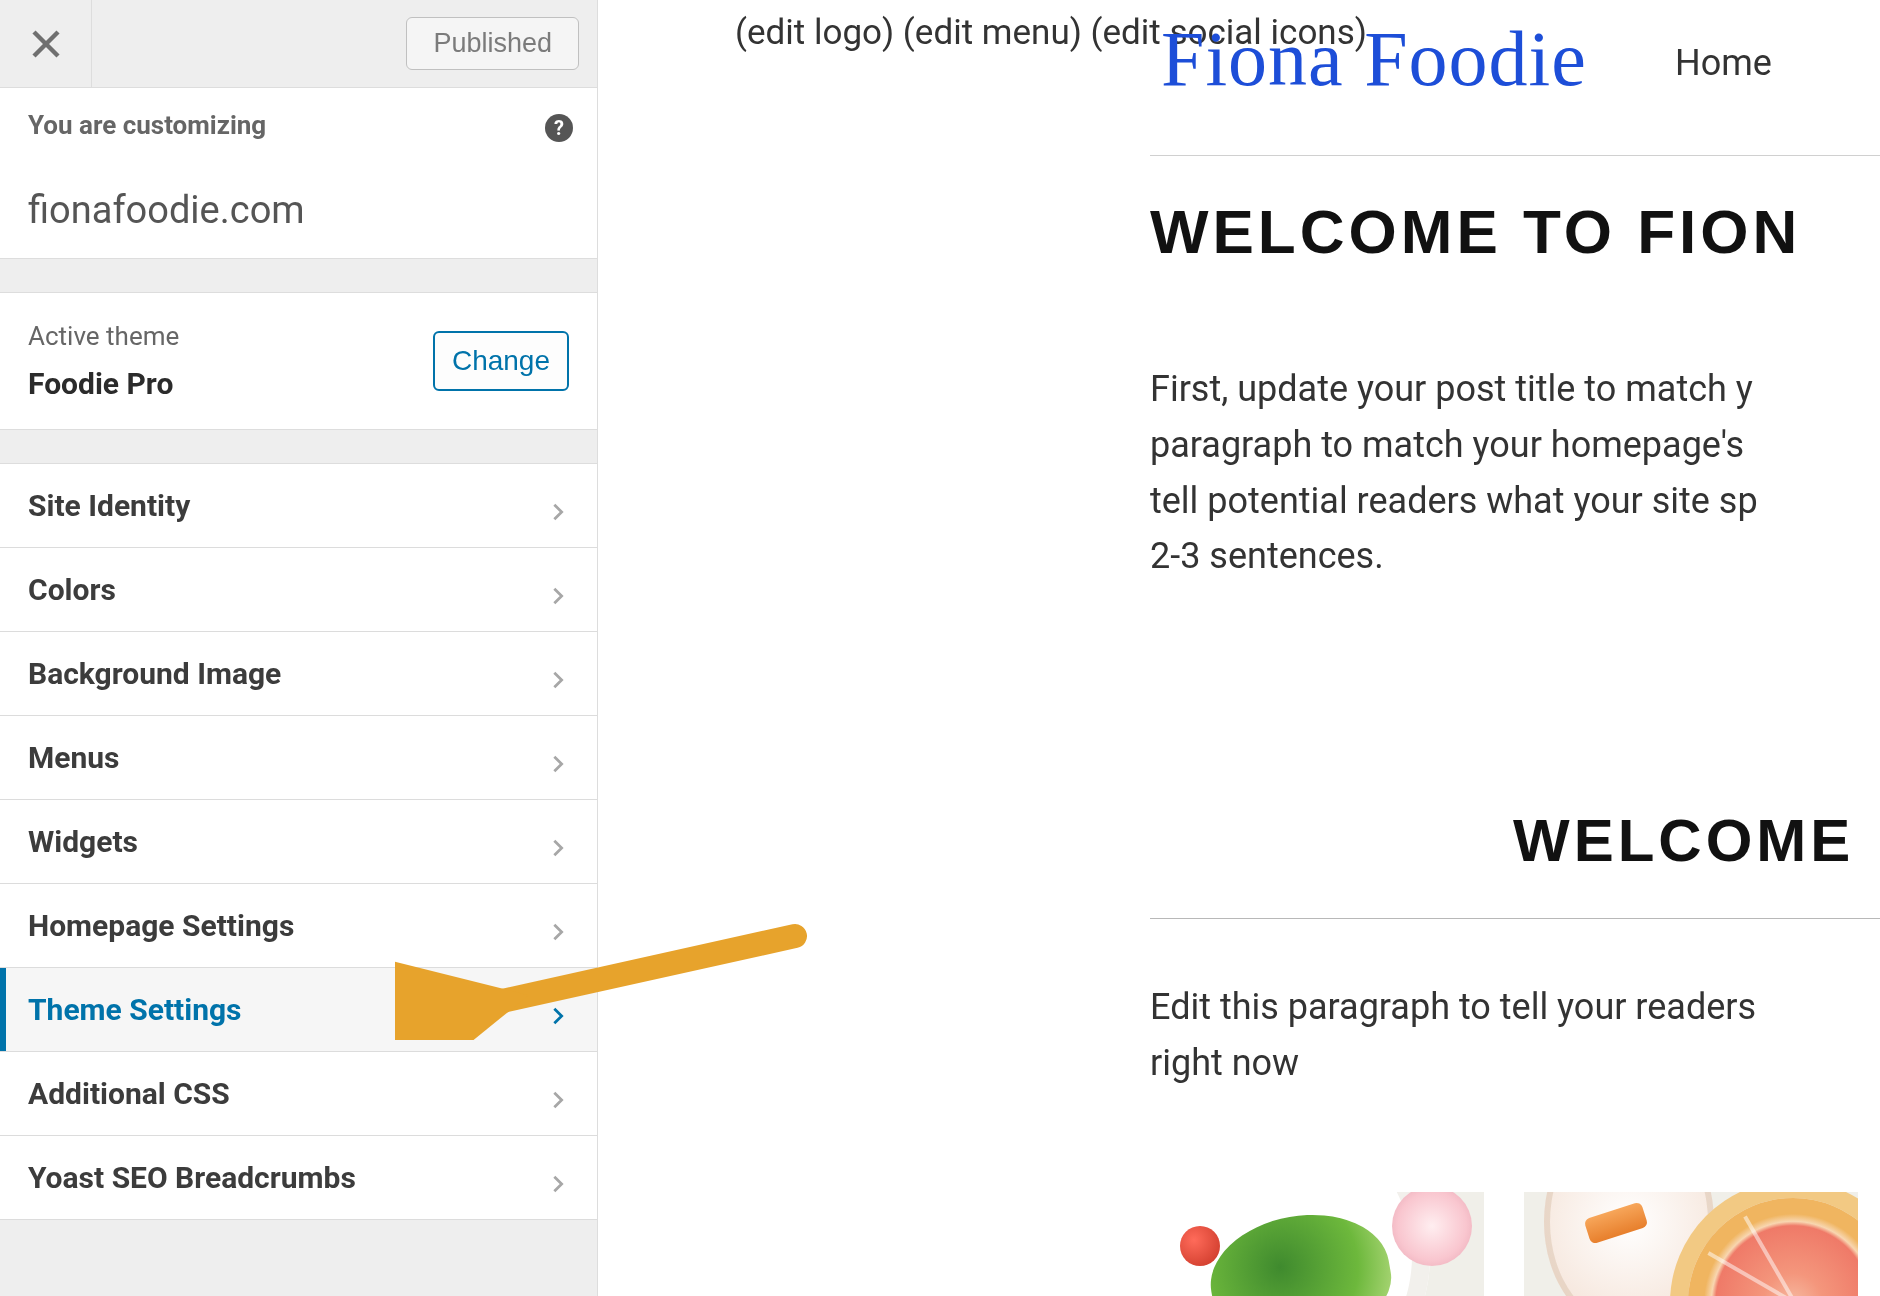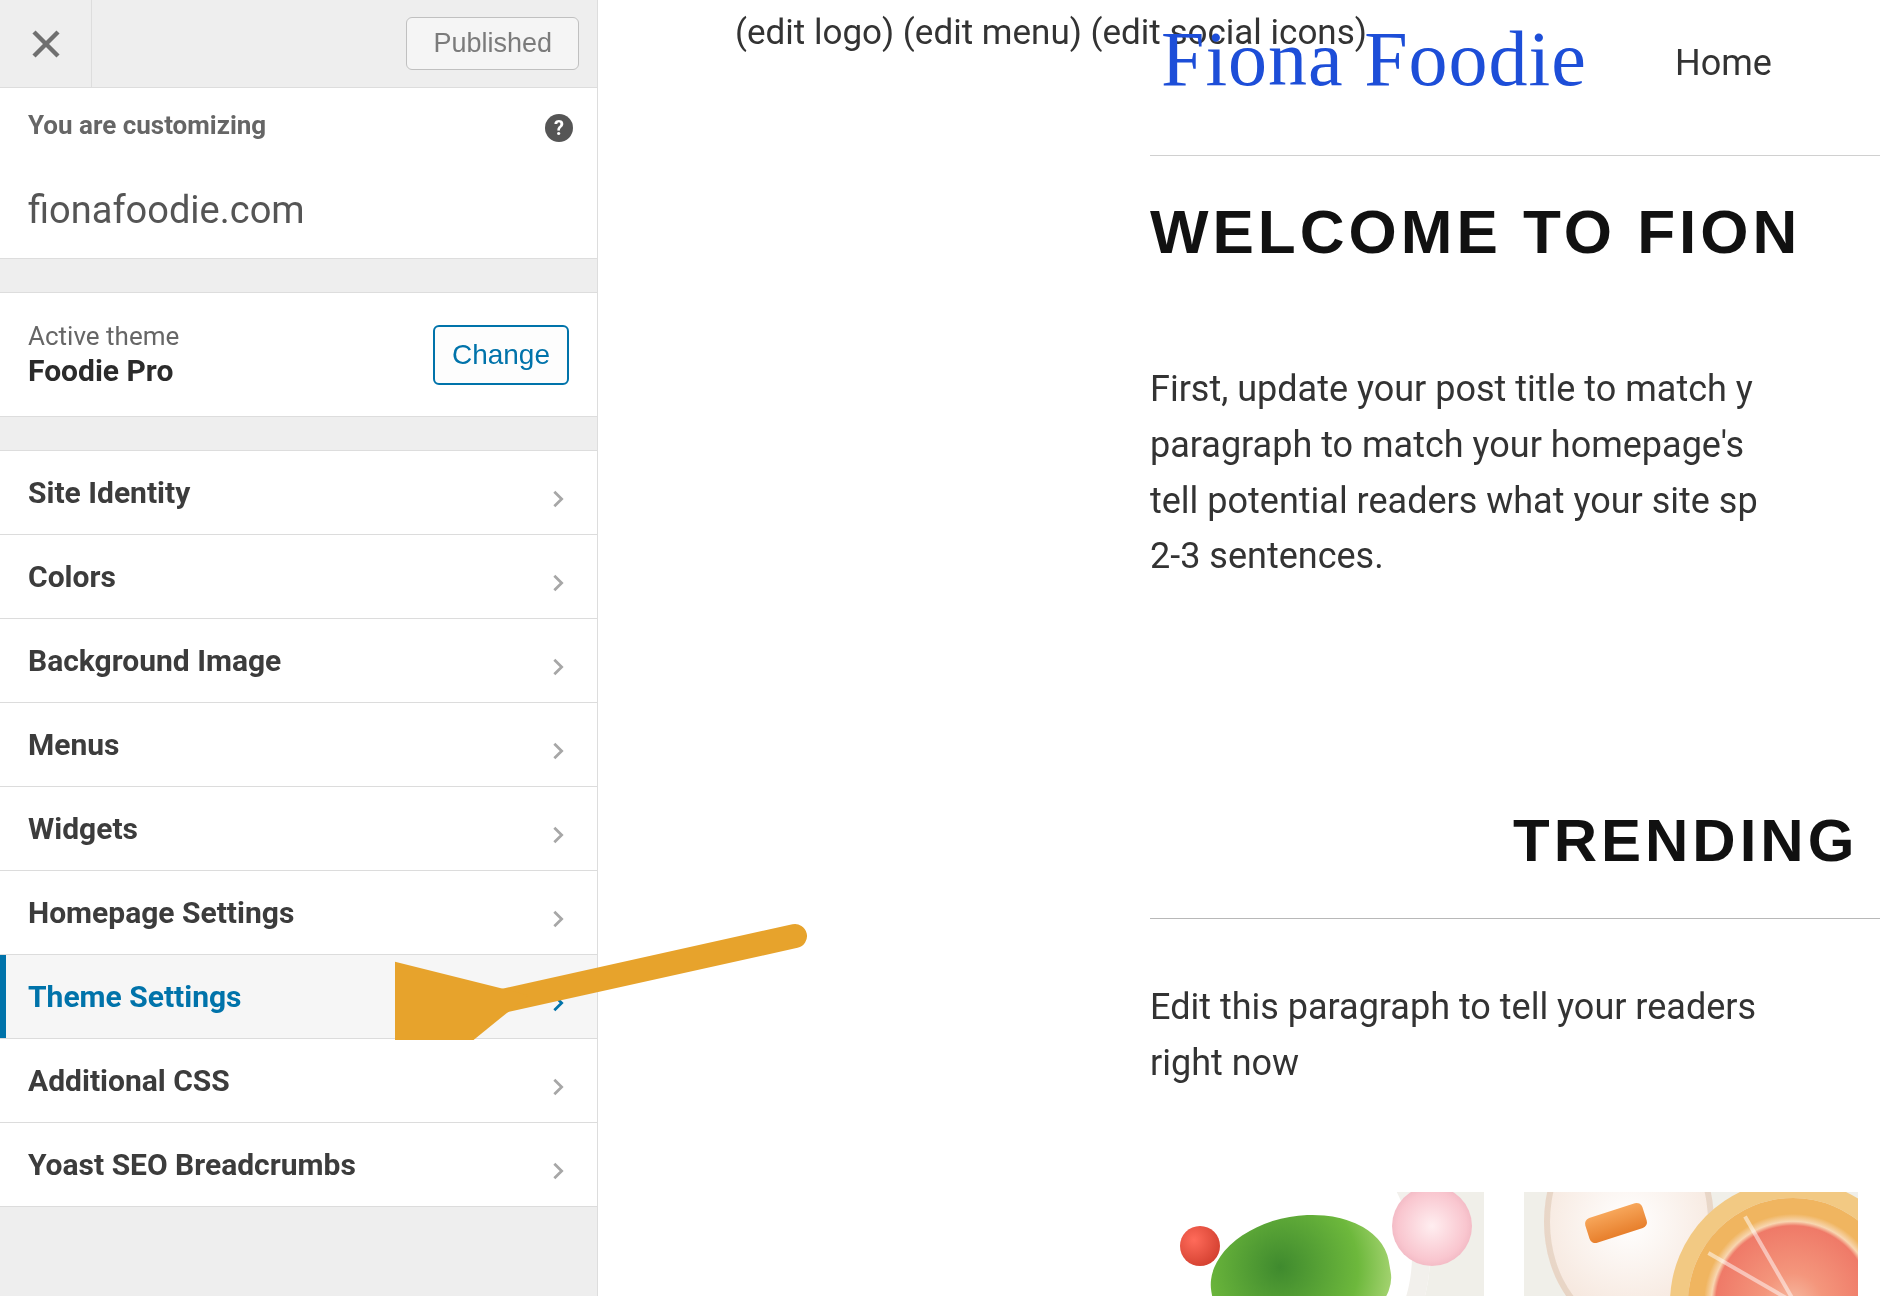--- a/index.html
+++ b/index.html
@@ -44,21 +44,21 @@
       font-size:20px; font-weight:700; cursor:pointer;
     }
 
     .gap { height:34px; background:#eeeeee; border-bottom:1px solid #ddd; }
 
     .theme-block {
       background:#fff; padding:28px 28px; border-bottom:1px solid #ddd;
       display:flex; align-items:center;
     }
     .theme-text { flex:1; }
-    .theme-label { font-size:26px; color:#666; margin-bottom:2px; }
+    .theme-label { font-size:26px; color:#666; margin-bottom:15px; }
     .theme-name { font-size:30px; font-weight:700; color:#2b2b2b; }
     .change-btn {
       padding:12px 17px; font-size:28px; color:#0073aa;
       background:#fdfdfd; border:2px solid #0073aa; border-radius:6px;
       cursor:pointer; font-weight:500;
     }
 
     .menu-list { background:#000000; }
     .menu-item {
       display:flex; align-items:center; justify-content:space-between;
@@ -284,21 +284,21 @@
   <div class="brand">Fiona Foodie</div>
   <div class="nav-home">Home</div>
   <div class="hr1"></div>
 
   <div class="welcome">WELCOME TO FION</div>
   <div class="intro">First, update your post title to match y
 paragraph to match your homepage's
 tell potential readers what your site sp
 2-3 sentences.</div>
 
-  <div class="trending">TRENDING</div>
+  <div class="trending">WELCOME</div>
   <div class="hr2"></div>
   <div class="trending-text">Edit this paragraph to tell your readers
 right now</div>
 
   <div class="thumbs">
     <div class="thumb">
       <div class="t1-plate"></div>
         <div class="t1-green"></div>
       <div class="t1-tomato"></div>
         <div class="t1-flower"></div>

